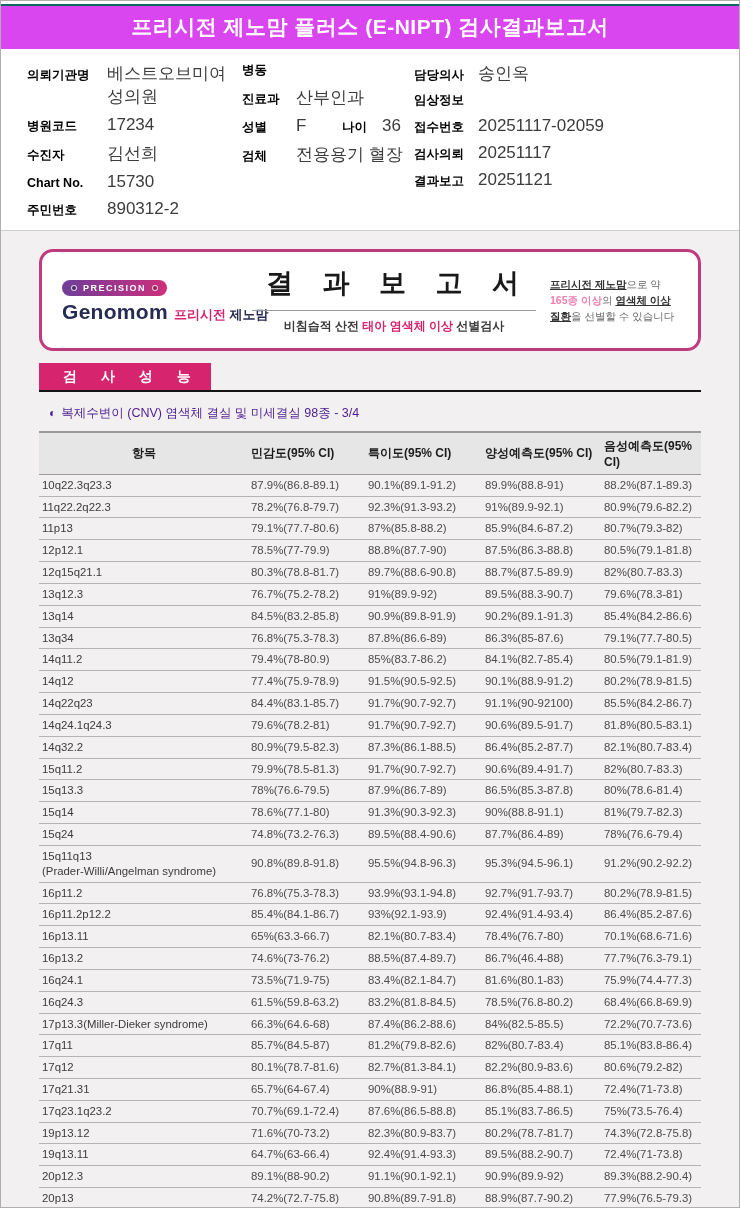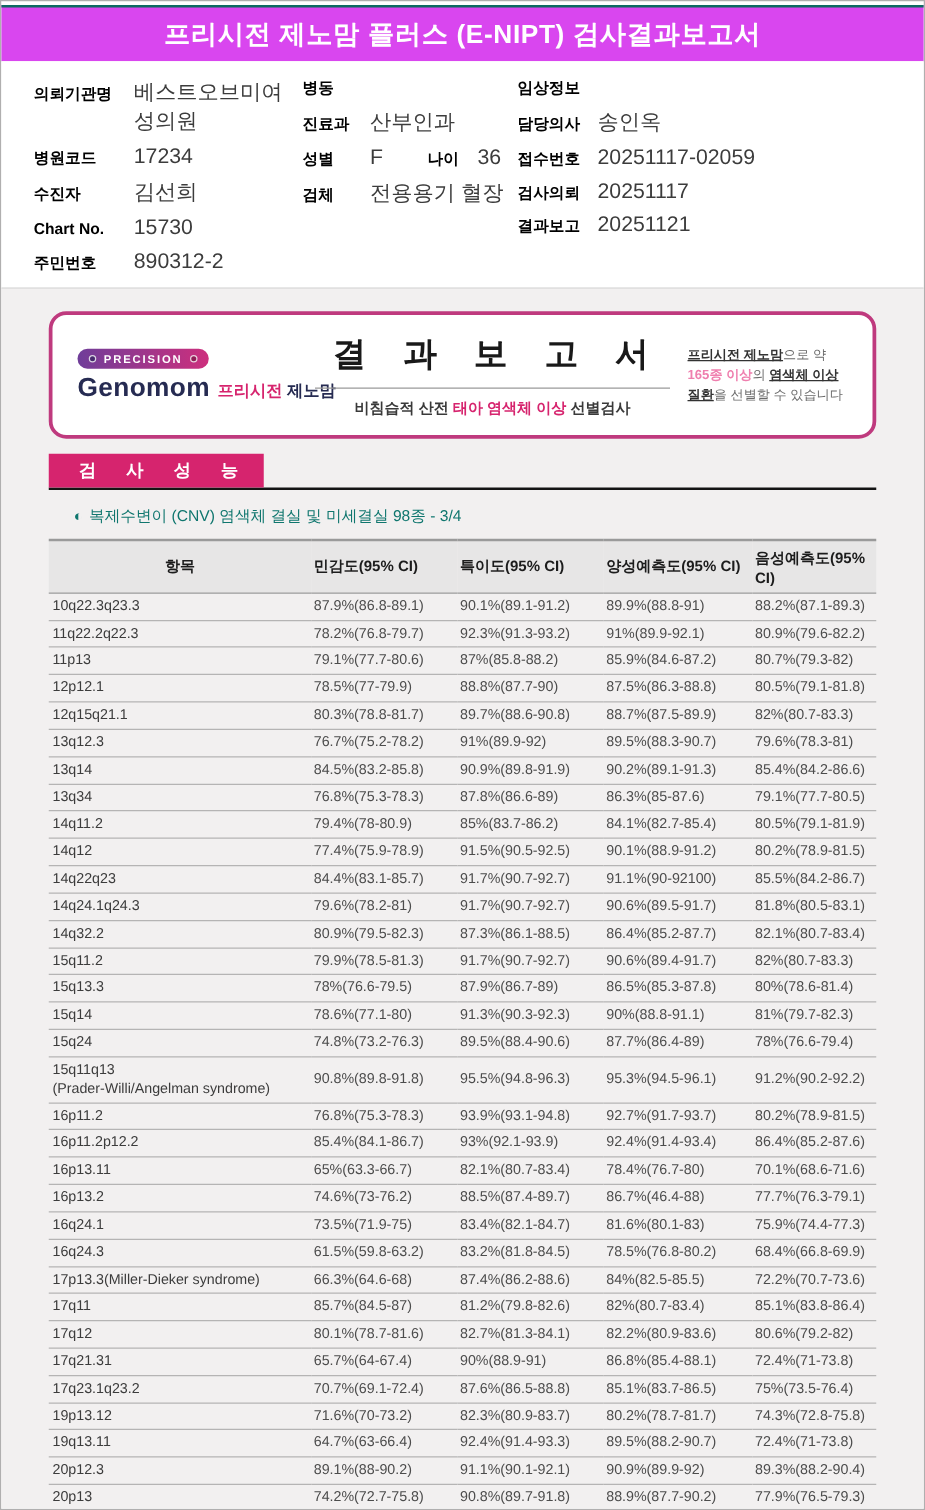--- a/index.html
+++ b/index.html
@@ -58,21 +58,21 @@
   .banner-note { width:160px; font-size:10.5px; color:#6a6a6a; line-height:1.55; }
   .note-b { color:#333; font-weight:bold;text-decoration:underline; }
   .note-pink { color:#ef7fae; font-weight:bold; }
   
   .section-bar { margin-top:12px; border-bottom:2px solid #141414; line-height:0; }
   .section-title {
     display:inline-block; background:#d6246e; color:#fff; font-size:14px;
     font-weight:bold; letter-spacing:10px; padding:5px 10px 5px 24px; line-height:1.2;
   }
   
-  .caption { margin:13px 0 9px 20px; font-size:12.5px; color:#0f766e; }
+  .caption { margin:13px 0 9px 10px; font-size:12.5px; color:#4c1d95; }
   .caption-icon { margin-right:5px; font-size:12px; }
   
   table { width:100%; border-collapse:collapse; font-size:11.4px; color:#4c4c4c; }
   thead th {
     background:#e7e6e6; border-top:2px solid #9a9a9a; border-bottom:1px solid #9a9a9a;
     font-size:12px; color:#1c1c1c; padding:5px 2px; text-align:left; font-weight:bold;
   }
   th.item-col { text-align:center; width:210px; }
   th.c1 { width:117px; } th.c2 { width:117px; } th.c3 { width:119px; }
   tbody td { border-bottom:1px solid #b5b4b4; padding:3px 2px; line-height:1.3; }
@@ -125,26 +125,26 @@
           <span class="lbl">나이</span>
           <span class="val">36</span>
         </div>
         <div class="info-row">
           <span class="lbl">검체</span>
           <span class="val">전용용기 혈장</span>
         </div>
       </div>
     <div class="info-col col-2">
         <div class="info-row">
+          <span class="lbl">담당의사</span>
+          <span class="val">송인옥</span>
+        </div>
+        <div class="info-row">
           <span class="lbl">임상정보</span>
           <span class="val"></span>
-        </div>
-        <div class="info-row">
-          <span class="lbl">담당의사</span>
-          <span class="val">송인옥</span>
         </div>
         <div class="info-row">
           <span class="lbl">접수번호</span>
           <span class="val">20251117-02059</span>
         </div>
         <div class="info-row">
           <span class="lbl">검사의뢰</span>
           <span class="val">20251117</span>
         </div>
         <div class="info-row">

